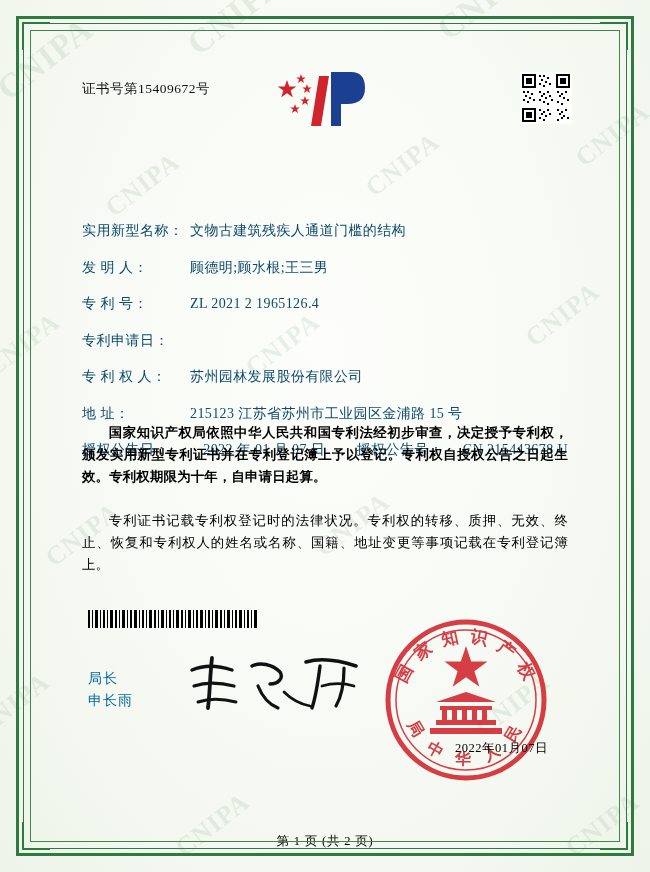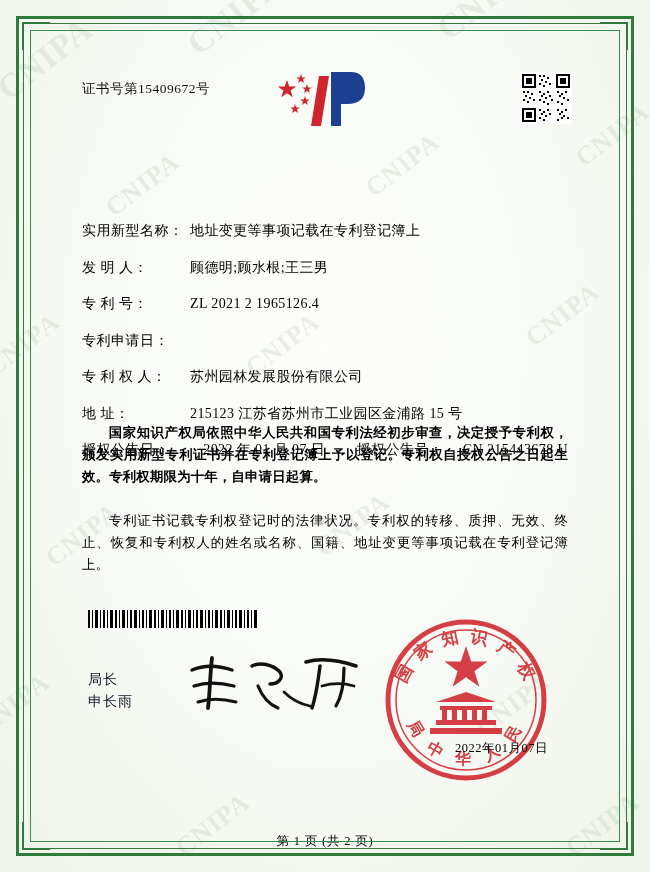--- a/index.html
+++ b/index.html
@@ -138,21 +138,21 @@
     left: 42px;
     right: 42px;
     top: 182px;
   }
   .field {
     display: flex;
     align-items: baseline;
     margin-bottom: 18.5px;
     font-family: "Liberation Serif", "DejaVu Serif", serif;
     font-size: 14px;
-    color: #000000;
+    color: #0c4a6e;
   }
   .field .lbl {
     width: 108px;
     flex: 0 0 108px;
     letter-spacing: 0.5px;
     white-space: nowrap;
   }
   .field .val {
     flex: 1 1 auto;
     letter-spacing: 0.4px;
@@ -192,24 +192,24 @@
     left: 48px;
     top: 570px;
     width: 170px;
     height: 18px;
   }
 
   .sign-label {
     position: absolute;
     left: 48px;
     top: 628px;
-    font-family: Liberation Sans, sans-serif;
+    font-family: Liberation Serif, serif;
     font-size: 14px;
     line-height: 22px;
-    color: #0f172a;
+    color: #0369a1;
     letter-spacing: 1px;
   }
 
   .handwriting {
     position: absolute;
     left: 140px;
     top: 612px;
     width: 200px;
     height: 62px;
   }
@@ -358,21 +358,21 @@
         <polygon points="34,16 35.2,19.4 38.8,19.4 35.9,21.5 37,25 34,22.9 31,25 32.1,21.5 29.2,19.4 32.8,19.4"></polygon>
         <polygon points="32,28 33.2,31.4 36.8,31.4 33.9,33.5 35,37 32,34.9 29,37 30.1,33.5 27.2,31.4 30.8,31.4"></polygon>
         <polygon points="22,36 23.2,39.4 26.8,39.4 23.9,41.5 25,45 22,42.9 19,45 20.1,41.5 17.2,39.4 20.8,39.4"></polygon>
       </g>
     </svg>
 
 
     <div class="fields">
       <div class="field">
         <span class="lbl">实用新型名称：</span>
-        <span class="val">地址变更等事项记载在专利登记簿上</span>
+        <span class="val">文物古建筑残疾人通道门槛的结构</span>
       </div>
       <div class="field">
         <span class="lbl">发 明 人：</span>
         <span class="val">顾德明;顾水根;王三男</span>
       </div>
       <div class="field">
         <span class="lbl">专 利 号：</span>
         <span class="val">ZL 2021 2 1965126.4</span>
       </div>
       <div class="field">

